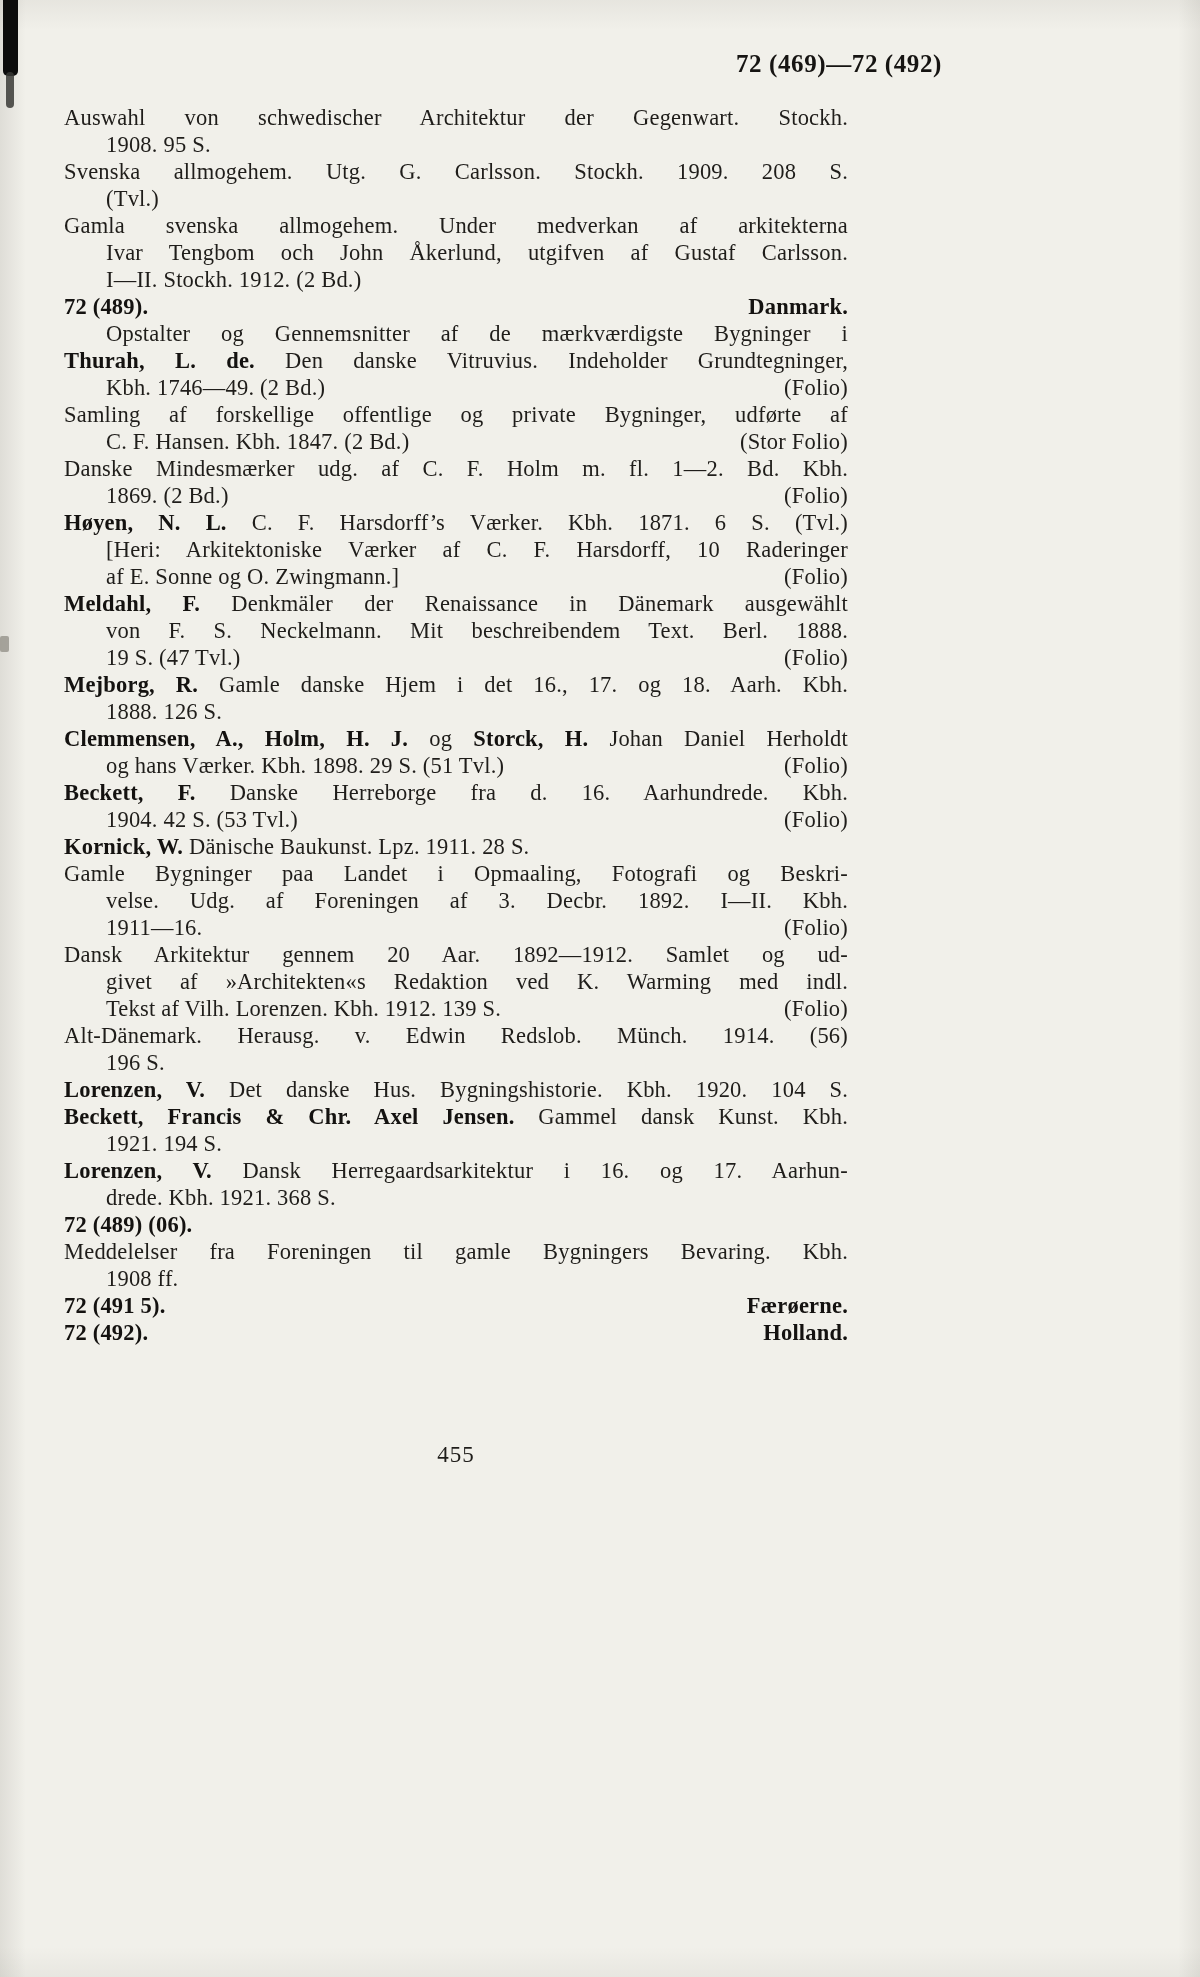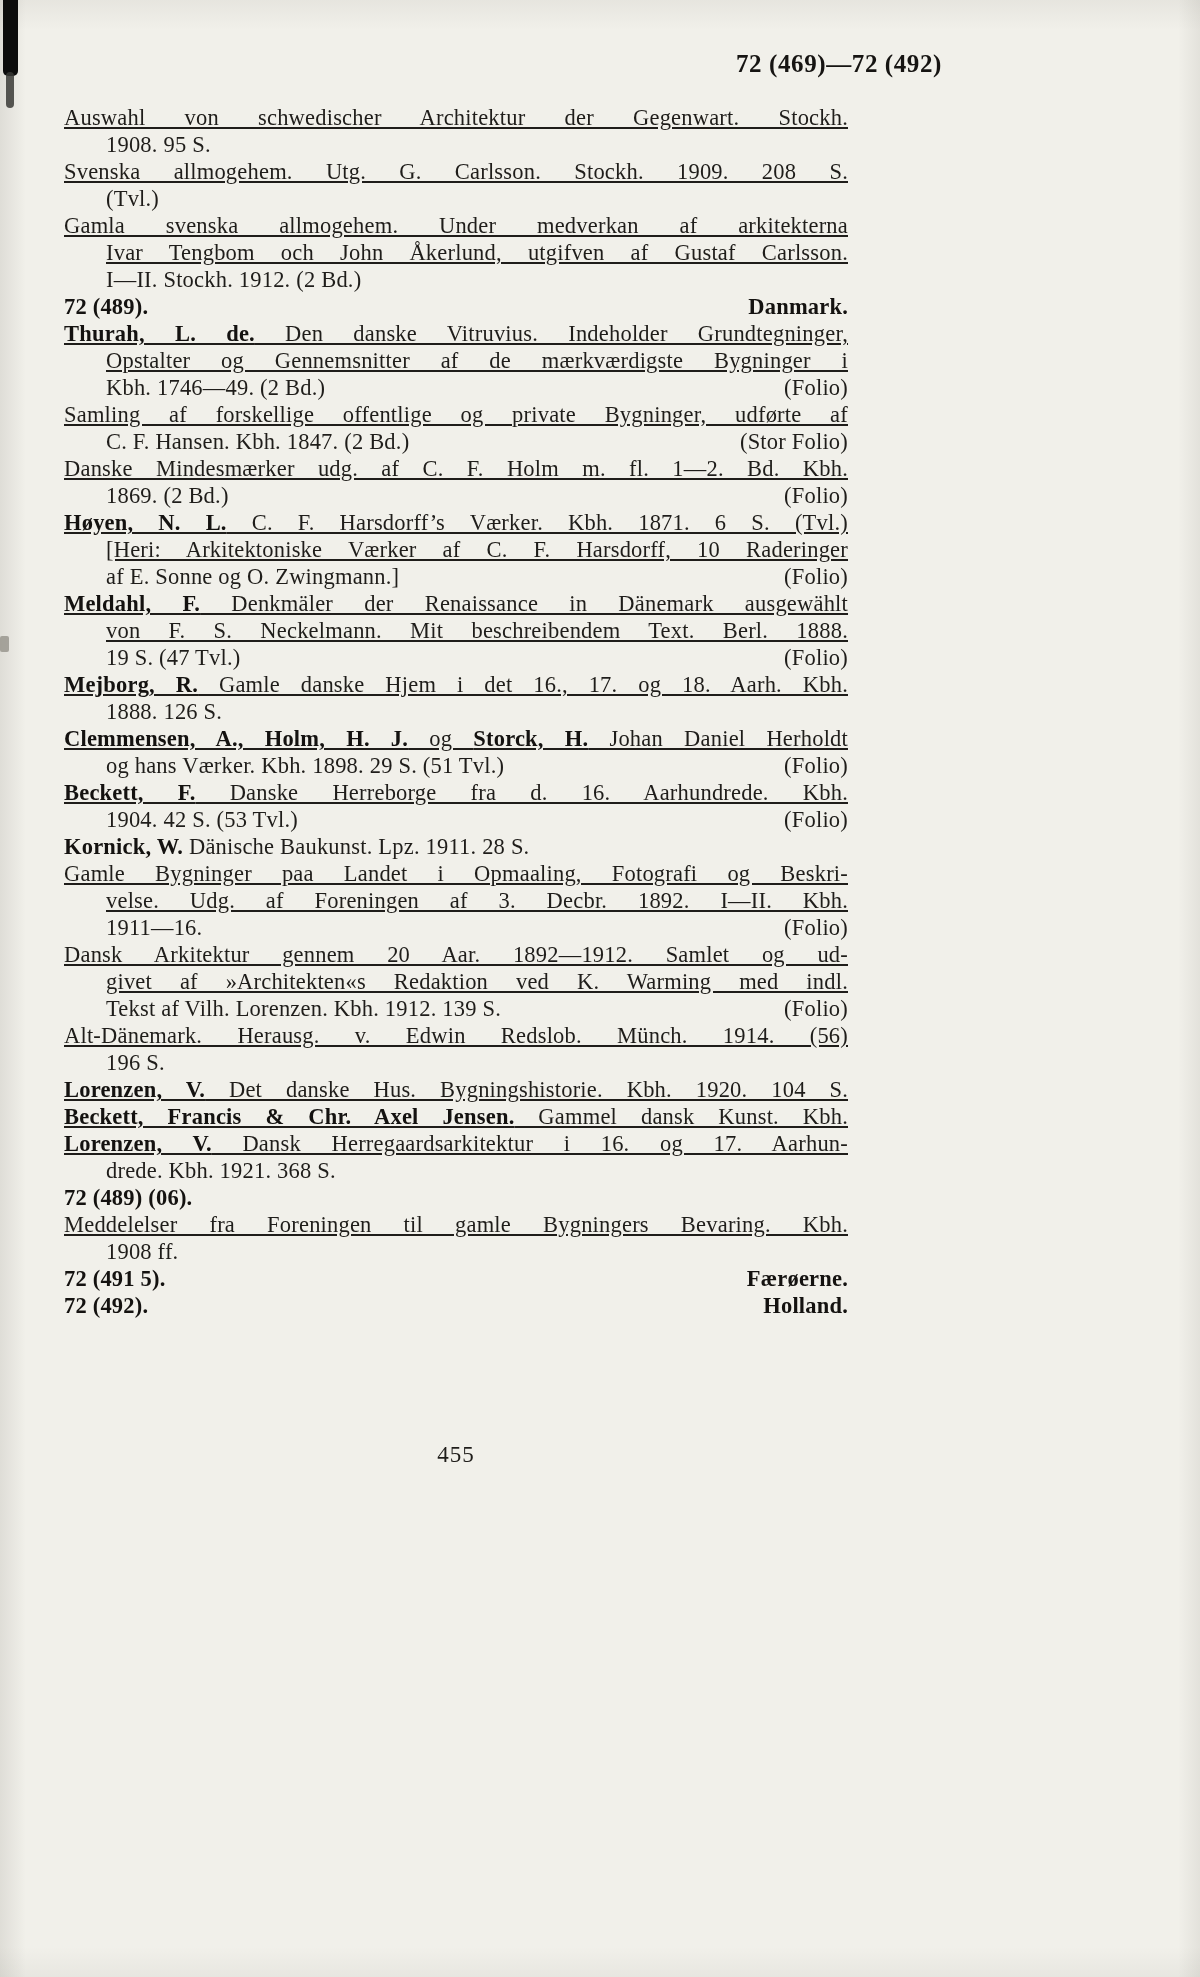--- a/index.html
+++ b/index.html
@@ -36,21 +36,21 @@
     position:absolute; top:50px; right:258px;
     font-size:25px; font-weight:bold; letter-spacing:.6px;
     color:#161412;
   }
   .content {
     position:absolute; left:64px; top:104px; width:784px;
     font-size:22.5px; line-height:27px; letter-spacing:.2px;
   }
   .line { height:27px; }
   .line.ind { padding-left:42px; }
-  .line.just { text-align:justify; text-align-last:justify;text-decoration:underline; -moz-text-align-last:justify; }
+  .line.just { text-align:justify; text-align-last:justify; -moz-text-align-last:justify; }
   .line.pair { display:flex; justify-content:space-between; align-items:flex-end; }
   .b { font-weight:bold; color:#141210; }
   .page-number {
     position:absolute; left:64px; top:1442px; width:784px;
     text-align:center; font-size:23px; letter-spacing:1px;
   }
 </style>
 </head>
 <body>
 
@@ -66,22 +66,22 @@
       <div class="line ind"><span class="left"><span>1908. 95 S.</span></span></div>
       <div class="line just"><span class="left"><span>Svenska allmogehem. Utg. G. Carlsson. Stockh. 1909. 208 S.</span></span></div>
       <div class="line ind"><span class="left"><span>(Tvl.)</span></span></div>
       <div class="line just"><span class="left"><span>Gamla svenska allmogehem. Under medverkan af arkitekterna</span></span></div>
       <div class="line ind just"><span class="left"><span>Ivar Tengbom och John Åkerlund, utgifven af Gustaf Carlsson.</span></span></div>
       <div class="line ind"><span class="left"><span>I—II. Stockh. 1912. (2 Bd.)</span></span></div>
       <div class="line pair">
         <span class="left"><span class="b">72 (489).</span></span>
         <span class="right b">Danmark.</span>
       </div>
+      <div class="line ind just"><span class="left"><span>Opstalter og Gennemsnitter af de mærkværdigste Bygninger i</span></span></div>
       <div class="line just"><span class="left"><span class="b">Thurah, L. de.</span><span> Den danske Vitruvius. Indeholder Grundtegninger,</span></span></div>
-      <div class="line ind just"><span class="left"><span>Opstalter og Gennemsnitter af de mærkværdigste Bygninger i</span></span></div>
       <div class="line ind pair">
         <span class="left"><span>Kbh. 1746—49. (2 Bd.)</span></span>
         <span class="right">(Folio)</span>
       </div>
       <div class="line just"><span class="left"><span>Samling af forskellige offentlige og private Bygninger, udførte af</span></span></div>
       <div class="line ind pair">
         <span class="left"><span>C. F. Hansen. Kbh. 1847. (2 Bd.)</span></span>
         <span class="right">(Stor Folio)</span>
       </div>
       <div class="line just"><span class="left"><span>Danske Mindesmærker udg. af C. F. Holm m. fl. 1—2. Bd. Kbh.</span></span></div>
@@ -123,20 +123,21 @@
       <div class="line just"><span class="left"><span>Dansk Arkitektur gennem 20 Aar. 1892—1912. Samlet og ud-</span></span></div>
       <div class="line ind just"><span class="left"><span>givet af »Architekten«s Redaktion ved K. Warming med indl.</span></span></div>
       <div class="line ind pair">
         <span class="left"><span>Tekst af Vilh. Lorenzen. Kbh. 1912. 139 S.</span></span>
         <span class="right">(Folio)</span>
       </div>
       <div class="line just"><span class="left"><span>Alt-Dänemark. Herausg. v. Edwin Redslob. Münch. 1914. (56)</span></span></div>
       <div class="line ind"><span class="left"><span>196 S.</span></span></div>
       <div class="line just"><span class="left"><span class="b">Lorenzen, V.</span><span> Det danske Hus. Bygningshistorie. Kbh. 1920. 104 S.</span></span></div>
       <div class="line just"><span class="left"><span class="b">Beckett, Francis &amp; Chr. Axel Jensen.</span><span> Gammel dansk Kunst. Kbh.</span></span></div>
+      <div class="line ind"><span class="left"><span>1921. 194 S.</span></span></div>
       <div class="line just"><span class="left"><span class="b">Lorenzen, V.</span><span> Dansk Herregaardsarkitektur i 16. og 17. Aarhun-</span></span></div>
       <div class="line ind"><span class="left"><span>drede. Kbh. 1921. 368 S.</span></span></div>
       <div class="line"><span class="left"><span class="b">72 (489) (06).</span></span></div>
       <div class="line just"><span class="left"><span>Meddelelser fra Foreningen til gamle Bygningers Bevaring. Kbh.</span></span></div>
       <div class="line ind"><span class="left"><span>1908 ff.</span></span></div>
       <div class="line pair">
         <span class="left"><span class="b">72 (491 5).</span></span>
         <span class="right b">Færøerne.</span>
       </div>
       <div class="line pair">

